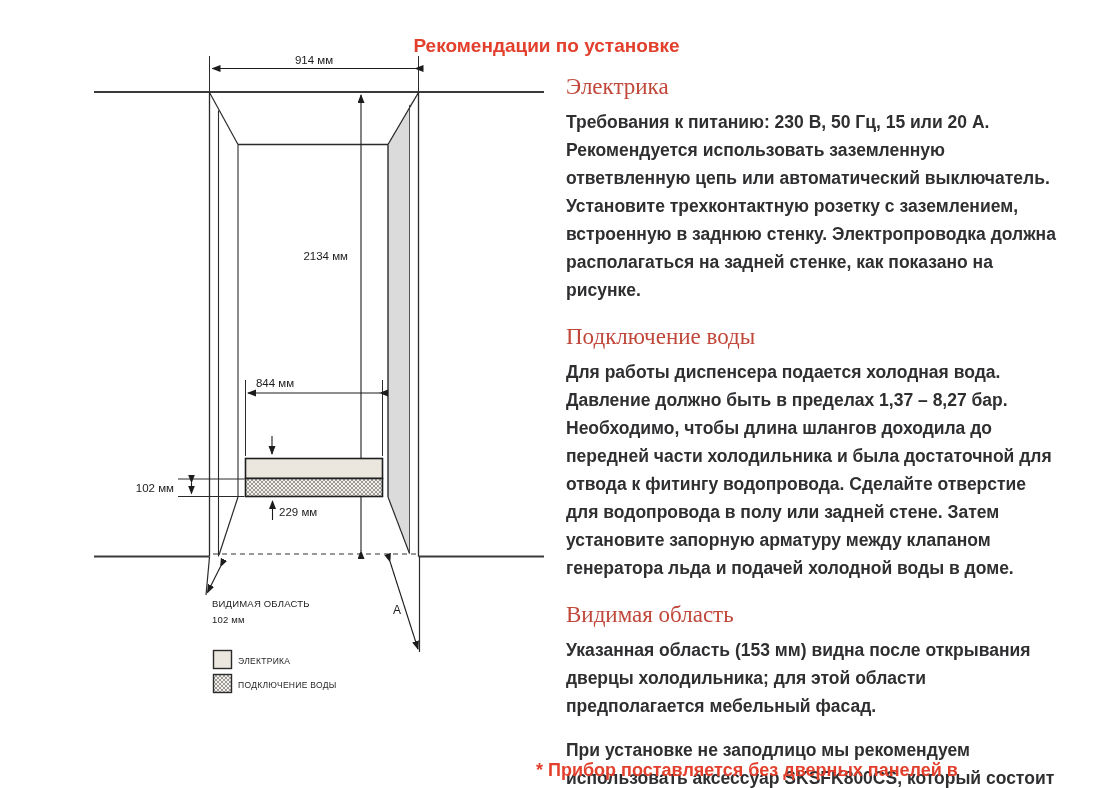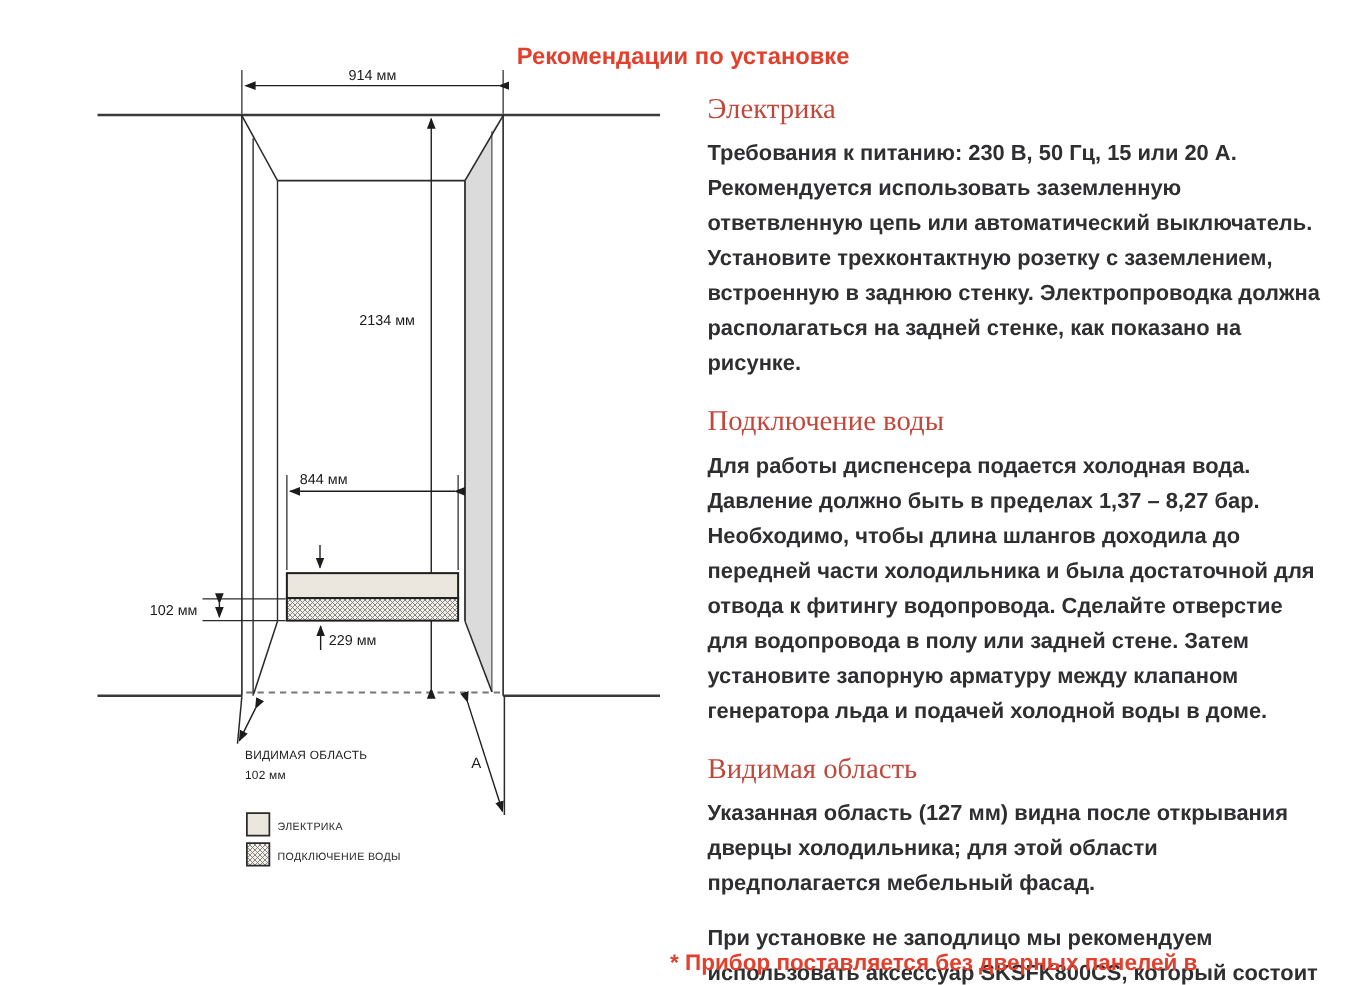--- a/index.html
+++ b/index.html
@@ -7,21 +7,21 @@
     width:1093px;height:788px;position:relative;overflow:hidden;
     background:#ffffff;
     font-family:"Liberation Sans", sans-serif;
     -webkit-font-smoothing:antialiased;
   }
   .page-title{
     position:absolute;top:6px;left:0;width:1093px;
     box-sizing:border-box;
     text-align:center;font-size:19px;font-weight:bold;color:#e2402c;margin-top:29px;
   }
-  .diagram-wrap{position:absolute;top:0;left:0;width:545px;height:720px;}
+  .diagram-wrap{position:absolute;top:0;left:16px;width:545px;height:720px;}
   .diagram-wrap svg{display:block;}
   .right-col{
     position:absolute;left:566px;top:74px;width:490px;
     color:#2f2f31;font-size:17.5px;line-height:28px;
   }
   .right-col h2{
     font-family:"Liberation Serif", serif;
     font-weight:500;font-size:23px;line-height:26px;
     color:#c0473a;margin:0 0 8px 0;
   }
@@ -119,18 +119,18 @@
   <div class="section">
     <h2>Электрика</h2>
     <p>Требования к питанию: 230 В, 50 Гц, 15 или 20 А. Рекомендуется использовать заземленную ответвленную цепь или автоматический выключатель. Установите трехконтактную розетку с заземлением, встроенную в заднюю стенку. Электропроводка должна располагаться на задней стенке, как показано на рисунке.</p>
   </div>
   <div class="section">
     <h2>Подключение воды</h2>
     <p>Для работы диспенсера подается холодная вода. Давление должно быть в пределах 1,37 – 8,27 бар. Необходимо, чтобы длина шлангов доходила до передней части холодильника и была достаточной для отвода к фитингу водопровода. Сделайте отверстие для водопровода в полу или задней стене. Затем установите запорную арматуру между клапаном генератора льда и подачей холодной воды в доме.</p>
   </div>
   <div class="section">
     <h2>Видимая область</h2>
-    <p>Указанная область (127 мм) видна после открывания дверцы холодильника; для этой области предполагается мебельный фасад.</p>
+    <p>Указанная область (153 мм) видна после открывания дверцы холодильника; для этой области предполагается мебельный фасад.</p>
     <p class="gap">При установке не заподлицо мы рекомендуем использовать аксессуар SKSFK800CS, который состоит из боковых панелей, закрывающих видимые боковые части прибора.</p>
   </div>
 </div>
 
 <div class="footnote">* Прибор поставляется без дверных панелей в комплекте</div>
 
 </body></html>

